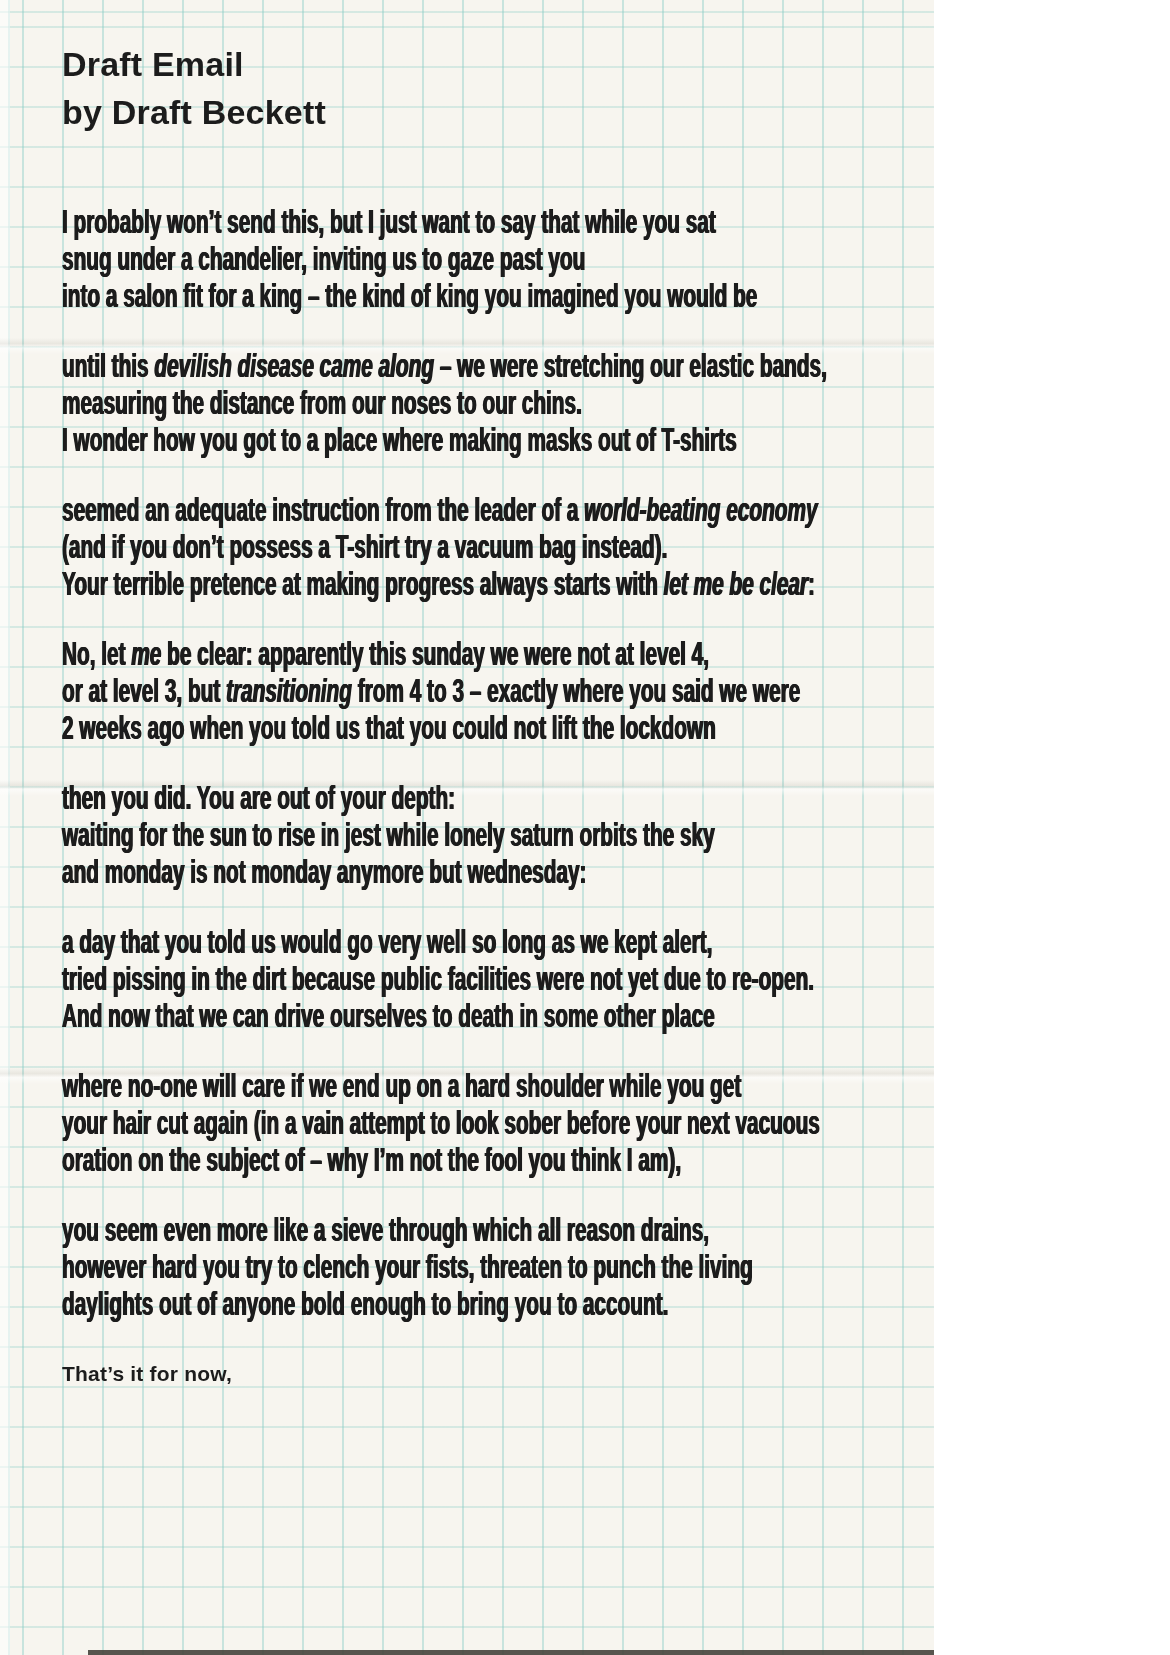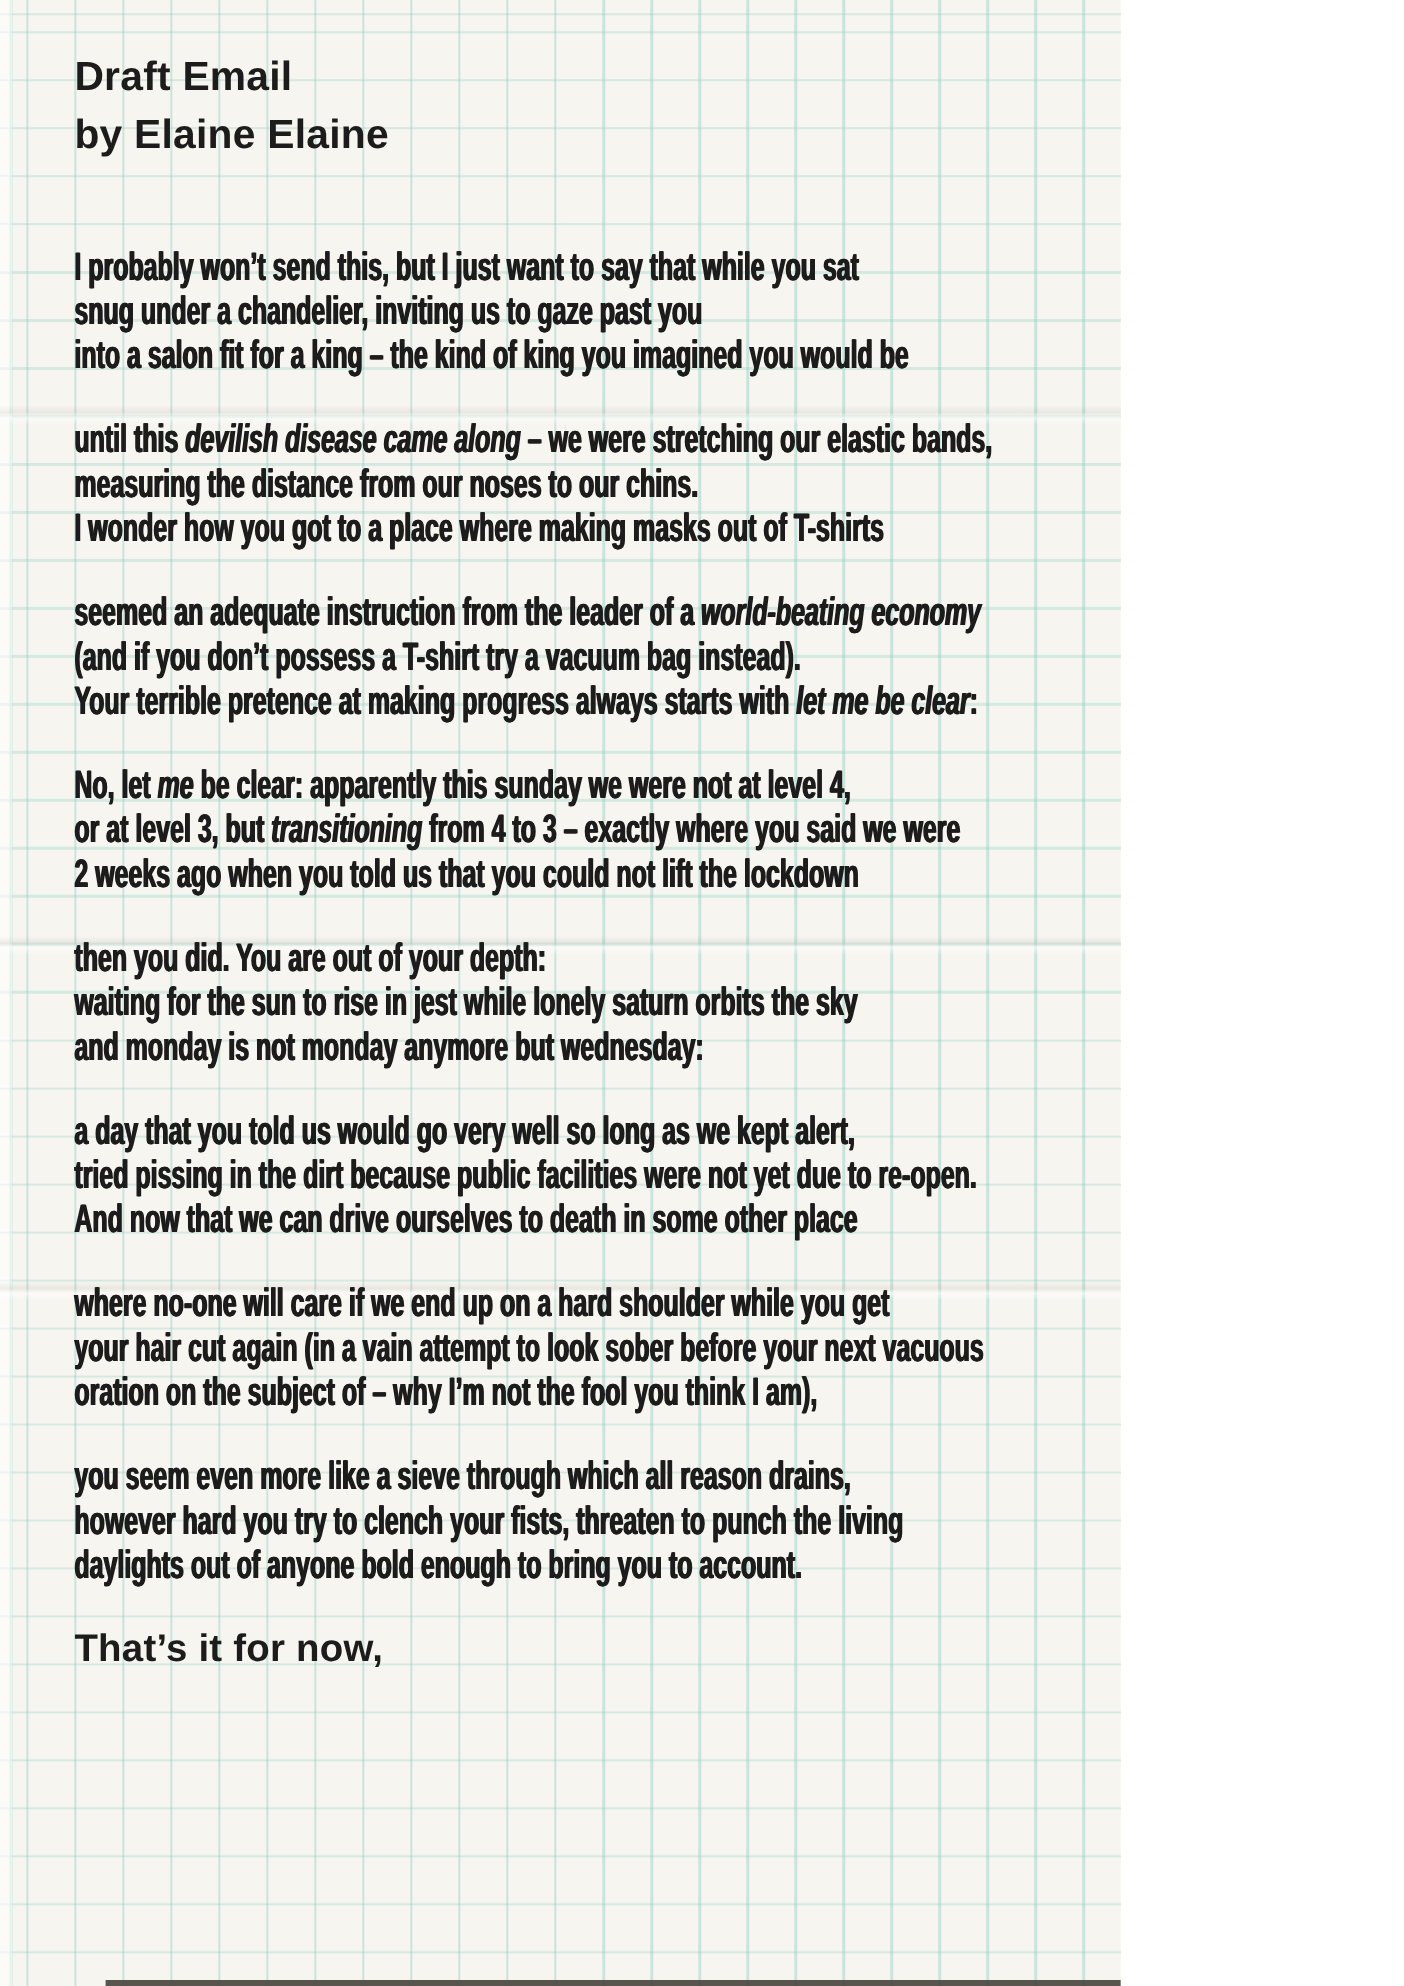--- a/index.html
+++ b/index.html
@@ -37,36 +37,36 @@
     font-size:33px;font-weight:700;line-height:37px;
     white-space:nowrap;
     transform:scaleX(.63);
     transform-origin:0 0;
     width:1600px;
     text-shadow:.9px 0 currentColor, -.9px 0 currentColor;
   }
   .stanza{margin:0 0 33px 0;}
   .line{height:37px;}
   em{font-style:italic;}
-  .closing{font-size:32px;font-weight:700;line-height:37px;letter-spacing:.2px;}
+  .closing{font-size:21px;font-weight:700;line-height:37px;letter-spacing:.2px;}
   .closing .l1{margin-bottom:38px;}
 </style>
 </head>
 <body>
 
 <div class="page">
   <div class="left-scan-margin"></div>
   <div class="crease c1"></div>
   <div class="crease c2"></div>
   <div class="crease c3"></div>
 
   <div class="content">
     <div class="title">
       <div>Draft Email</div>
-      <div>by Elaine Elaine</div>
+      <div>by Draft Beckett</div>
     </div>
 
     <div class="poem">
         <div class="stanza">
           <div class="line"><span>I probably won’t send this, but I just want to say that while you sat</span></div>
           <div class="line"><span>snug under a chandelier, inviting us to gaze past you</span></div>
           <div class="line"><span>into a salon fit for a king – the kind of king you imagined you would be</span></div>
         </div>
         <div class="stanza">
           <div class="line"><span>until this </span><em>devilish disease came along</em><span> – we were stretching our elastic bands,</span></div>

